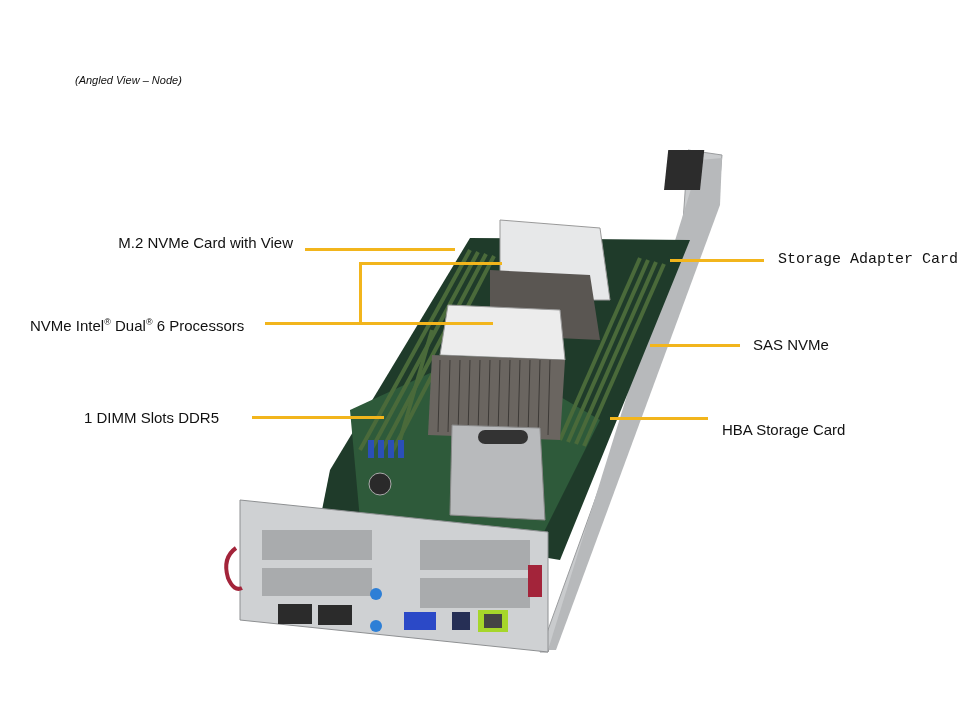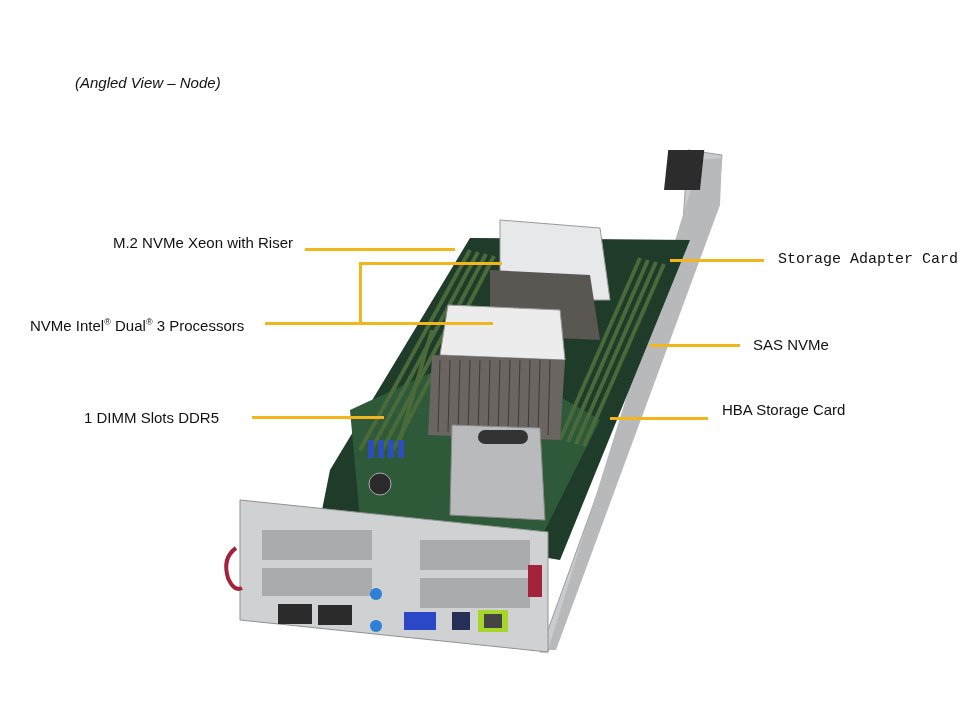--- a/index.html
+++ b/index.html
@@ -1,18 +1,18 @@
 <!DOCTYPE html>
 <html><head>
 <meta charset="utf-8">
 <style>
   html, body { margin: 0; padding: 0; background: #ffffff; }
   body { width: 960px; height: 720px; position: relative; overflow: hidden;
          font-family: "Liberation Sans", sans-serif; color: #111; }
-  .caption { position: absolute; left: 75px; top: 74px; font-size: 15px; font-style: italic; }
+  .caption { position: absolute; left: 75px; top: 74px; font-size: 11px; font-style: italic; }
   .label { position: absolute; font-size: 15px; line-height: 19px; white-space: nowrap; }
   .label.right-align { text-align: right; }
   sup { font-size: 9px; vertical-align: 6px; }
   .line { position: absolute; background: #f2b51c; }
   .hline { height: 3px; }
   .vline { width: 3px; }
   svg.server { position: absolute; left: 0; top: 0; }
 </style>
 </head>
 <body>
@@ -92,32 +92,32 @@
   <rect x="484" y="614" width="18" height="14" fill="#444"></rect>
 
   <circle cx="376" cy="594" r="6" fill="#2e7fd6"></circle>
   <circle cx="376" cy="626" r="6" fill="#2e7fd6"></circle>
 
   <path d="M236,548 q-14,10 -8,30 q6,14 14,10" stroke="#a3243a" stroke-width="4" fill="none"></path>
   <rect x="528" y="565" width="14" height="32" fill="#a3243a"></rect>
 </svg>
 
 <div class="label right-align" style="right:667px; top:233px;">
-  <div>M.2 NVMe Xeon with Riser</div>
+  <div>M.2 NVMe Card with View</div>
 </div>
 
 <div class="label" style="left:30px; top:313px;">
-  <span>NVMe Intel</span><sup>®</sup><span> Dual</span><sup>®</sup> <span>3 Processors</span>
+  <span>NVMe Intel</span><sup>®</sup><span> Dual</span><sup>®</sup> <span>6 Processors</span>
 </div>
 
 <div class="label" style="left:84px; top:408px;">1 DIMM Slots DDR5</div>
 
 <div class="label" style="left:778px; top:250px;font-family:Liberation Mono, monospace;">Storage Adapter Card</div>
 <div class="label" style="left:753px; top:335px;">SAS NVMe</div>
-<div class="label" style="left:722px; top:400px;">HBA Storage Card</div>
+<div class="label" style="left:722px; top:420px;">HBA Storage Card</div>
 
 <div class="line hline" style="left:305px; top:248px; width:150px;"></div>
 <div class="line hline" style="left:360px; top:262px; width:142px;"></div>
 <div class="line vline" style="left:359px; top:262px; height:62px;"></div>
 <div class="line hline" style="left:265px; top:322px; width:228px;"></div>
 <div class="line hline" style="left:252px; top:416px; width:132px;"></div>
 <div class="line hline" style="left:670px; top:259px; width:94px;"></div>
 <div class="line hline" style="left:650px; top:344px; width:90px;"></div>
 <div class="line hline" style="left:610px; top:417px; width:98px;"></div>
 

